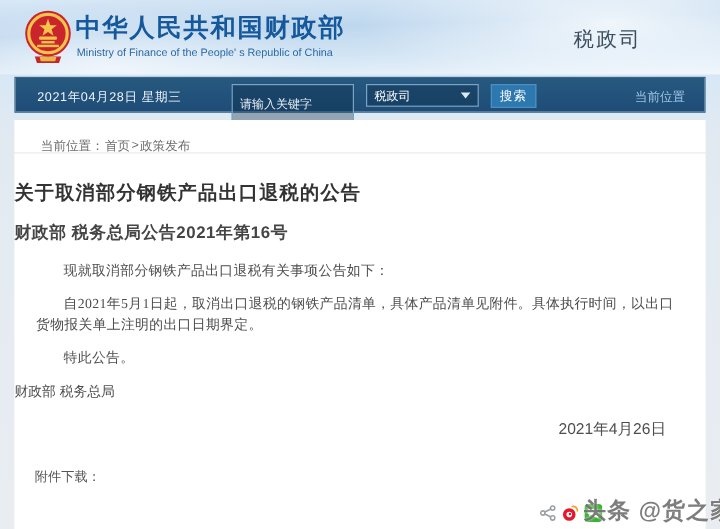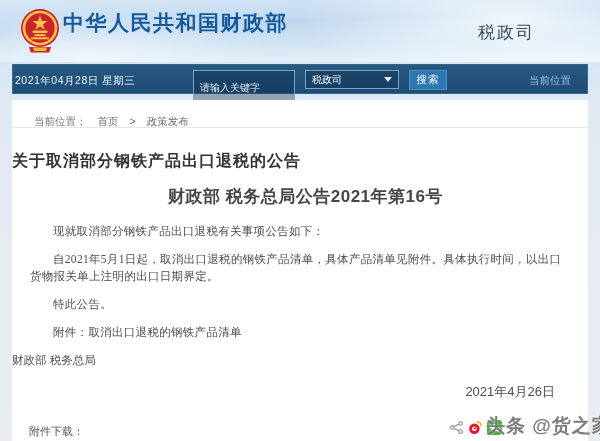--- a/index.html
+++ b/index.html
@@ -24,21 +24,21 @@
   .site-subtitle {
     position:absolute; left:64px; top:39px; font-size:9px; color:#2a69a5; white-space:nowrap;
   }
   .dept { position:absolute; left:478px; top:21px; font-size:17px; color:#3b4c5d; letter-spacing:2px; }
   
   .toolbar {
     position:absolute; left:12px; top:64px; width:576px; height:30px;
     background:linear-gradient(180deg,#27597f 0%,#1e4c77 100%);
     border:1px solid #39678c;
   }
-  .tb-date { position:absolute; left:2px; top:9px; font-size:10.5px; color:#eef4fa; letter-spacing:.5px;text-align:center; }
+  .tb-date { position:absolute; left:18px; top:9px; font-size:10.5px; color:#eef4fa; letter-spacing:.5px;text-align:center; }
   .tb-search-input {
     position:absolute; left:180px; top:5px; width:102px; height:35px;
     background:rgba(10,40,66,.35); border:1px solid #7ba3c6; color:#fff;
     font-size:10px; padding:0 6px; font-family:inherit; outline:none;
   }
   .tb-search-input::placeholder { color:#f0f5fa; opacity:.95; }
   .tb-select {
     position:absolute; left:292px; top:5px; width:94px; height:19px;
     background:rgba(10,40,66,.35); border:1px solid #7ba3c6; color:#fff;
     font-size:10px; display:flex; align-items:center; justify-content:space-between;
@@ -50,26 +50,26 @@
     background:#2e78b0; border:1px solid #4b90c4; color:#fff; font-size:10.5px;
     font-family:inherit; cursor:pointer; letter-spacing:1px;
   }
   .tb-home-link { position:absolute; right:16px; top:9px; font-size:10.5px; color:#9dc4e2; text-decoration:none; cursor:pointer; }
   
   .breadcrumb-box {
     position:absolute; left:12px; top:100px; width:576px; height:28px;
     background:#fff; border-bottom:1px solid #e4e6e8;
     display:flex; align-items:center; font-size:10.5px; color:#6e6e6e;
   }
-  .breadcrumb-box .bc-inner { margin-left:22px; display:flex; gap:11px;margin-top:17px; }
+  .breadcrumb-box .bc-inner { margin-left:22px; display:flex; gap:1px;margin-top:17px; }
   .bc-link { color:#6e6e6e; cursor:pointer; text-decoration:none; }
   
   .content-box { position:absolute; left:12px; top:128px; width:576px; height:313px; background:#fff; }
   .article-title { text-align:left; padding-top:23px; font-size:16px; font-weight:bold; color:#333; letter-spacing:1px; }
-  .doc-number { text-align:center; margin-top:13px; font-size:17px; font-weight:bold; color:#454545; letter-spacing:.5px;padding-left:11px; }
+  .doc-number { text-align:left; margin-top:13px; font-size:14px; font-weight:bold; color:#454545; letter-spacing:.5px; }
   .paragraphs { margin-top:15px; padding:0 20px 0 18px;font-family:Liberation Serif, serif; }
   .paragraphs p { text-indent:2em; font-size:11.5px; color:#4d4d4d; line-height:1.42; margin-bottom:12px; letter-spacing:.3px; }
   .signature { font-size:11.5px; color:#4d4d4d; }
   .sign-date { text-align:right; padding-right:33px; margin-top:15px; font-size:13px; color:#4d4d4d; }
   .attach-label { margin:23px 0 0 17px; font-size:11px; color:#555; }
   
   .share-bar { position:absolute; right:98px; bottom:6px; display:flex; align-items:center; gap:4px; }
   .share-bar .icon { width:15px; height:15px; cursor:pointer; }
   .watermark {
     position:absolute; left:486px; top:413px; font-size:19px; font-weight:bold;
@@ -87,20 +87,21 @@
       <circle cx="20" cy="20" r="19" fill="#c9252b"></circle>
       <circle cx="20" cy="20" r="16" fill="none" stroke="#f6c24e" stroke-width="2.6"></circle>
       <polygon points="20,7.5 21.9,13 27.4,13 23,16.4 24.6,21.8 20,18.6 15.4,21.8 17,16.4 12.6,13 18.1,13" fill="#f6c24e"></polygon>
       <rect x="12.5" y="22.5" width="15" height="2.6" rx="1" fill="#f6c24e"></rect>
       <rect x="14.5" y="26.2" width="11" height="2" fill="#f6c24e"></rect>
       <rect x="11" y="29.3" width="18" height="2" fill="#f6c24e"></rect>
       <path d="M9 39 L31 39 L29.2 44.5 L10.8 44.5 Z" fill="#c9252b"></path>
       <path d="M13 39.5 L27 39.5 L26 43 L14 43 Z" fill="#e8b93e"></path>
     </svg>
     <div class="site-title">中华人民共和国财政部</div>
+    <div class="site-subtitle">Ministry of Finance of the People' s Republic of China</div>
     <div class="dept">税政司</div>
   </div>
 
   <div class="toolbar">
     <span class="tb-date">2021年04月28日  星期三</span>
     <input class="tb-search-input" type="text" placeholder="请输入关键字" style="">
     <div class="tb-select">
       <span>税政司</span>
       <span class="caret"></span>
     </div>
@@ -117,21 +118,20 @@
     </div>
   </div>
 
   <div class="content-box">
     <div class="article-title">关于取消部分钢铁产品出口退税的公告</div>
     <div class="doc-number">财政部 税务总局公告2021年第16号</div>
     <div class="paragraphs">
       <p>现就取消部分钢铁产品出口退税有关事项公告如下：</p>
       <p>自2021年5月1日起，取消出口退税的钢铁产品清单，具体产品清单见附件。具体执行时间，以出口货物报关单上注明的出口日期界定。</p>
       <p>特此公告。</p>
-      <p>附件：取消出口退税的钢铁产品清单</p>
     </div>
     <div class="signature">财政部 税务总局</div>
     <div class="sign-date">2021年4月26日</div>
     <div class="attach-label">附件下载：</div>
 
   </div>
 
   <div class="share-bar">
     <svg class="icon" viewBox="0 0 16 16">
       <g fill="none" stroke="#9aa0a6" stroke-width="1.4">

